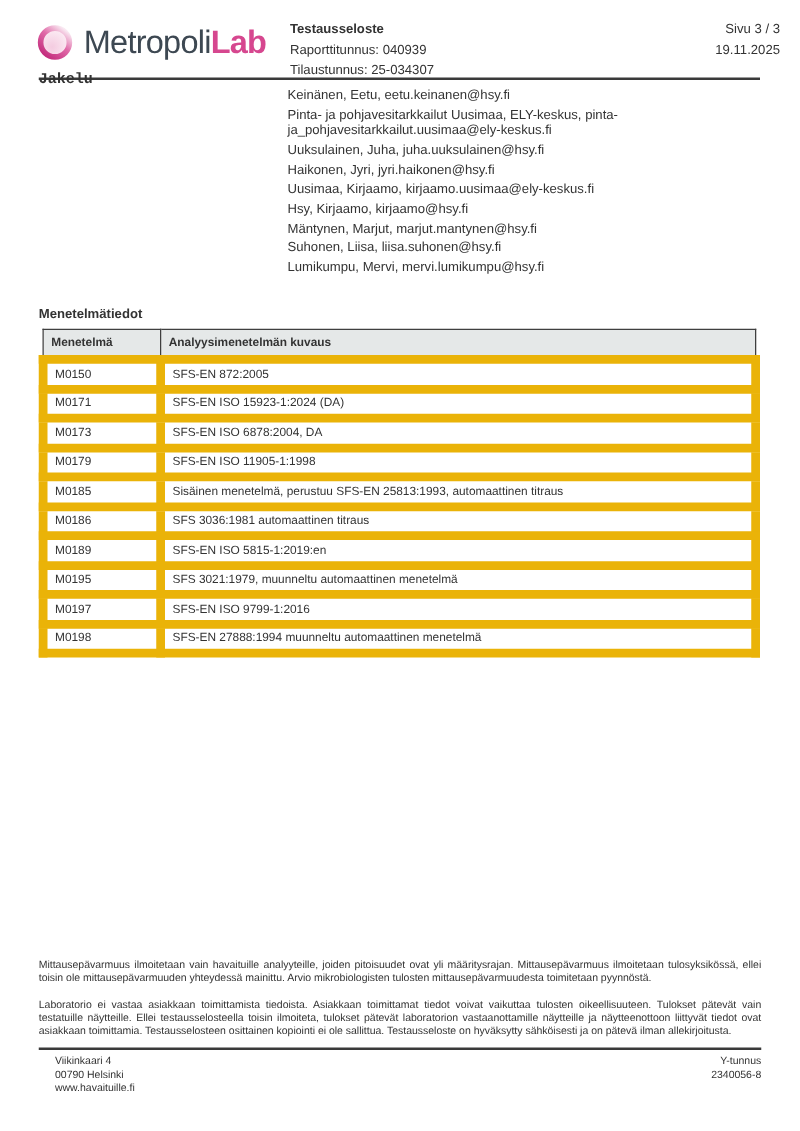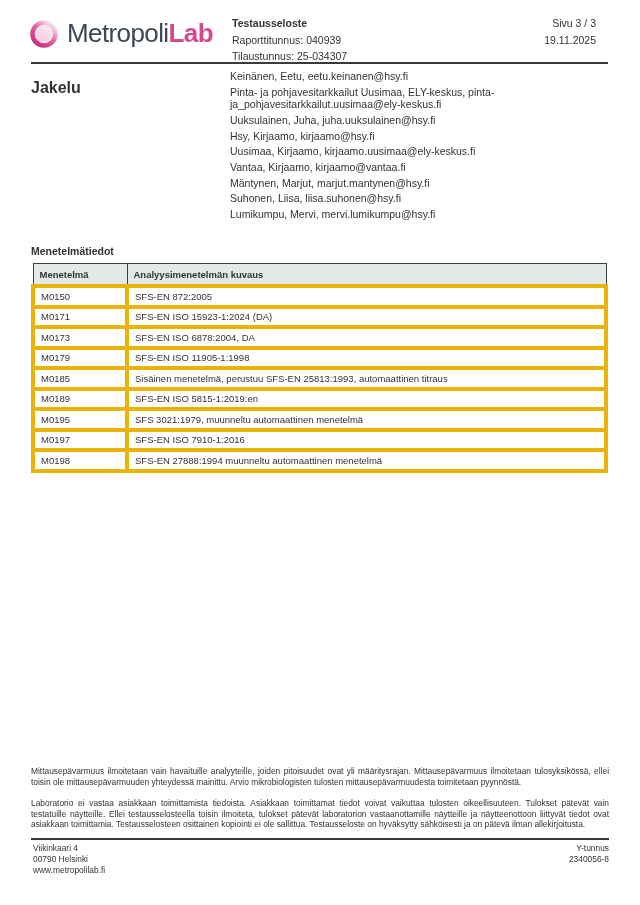--- a/index.html
+++ b/index.html
@@ -16,60 +16,60 @@
 
   
   .logo { position: absolute; left: 28px; top: 17px; display: flex; align-items: center; gap: 7px; }
   .logo-ring { width: 32px; height: 32px; display: block; }
   .brand-text { font-size: 26px; letter-spacing: -0.6px; color: #3d4852; font-weight: 400; white-space: nowrap; }
   .brand-text .accent { color: #d6478f; font-weight: 700; }
 
   .header-center { position: absolute; left: 232px; top: 15px; font-size: 10.5px; line-height: 16.5px; }
   .header-center .doc-title { font-weight: 700; }
 
-  .header-right { position: absolute; right: 44px; top: 15px; font-size: 10.5px; line-height: 17px; text-align: right; }
+  .header-right { position: absolute; right: 16px; top: 15px; font-size: 10.5px; line-height: 17px; text-align: right; }
 
   .rule-top { position: absolute; left: 31px; right: 32px; top: 62px; height: 2px; background: #3a3a3a; }
 
   
-  .jakelu-label { position: absolute; left: 31px; top: 79px; font-size: 16px; font-weight: 700; }
+  .jakelu-label { position: absolute; left: 31px; top: 56px; font-size: 12px; font-weight: 700; font-family: Liberation Mono, monospace; }
   .recipients { position: absolute; left: 230px; top: 70px; width: 378px; }
   .recipient { font-size: 10.5px; line-height: 12.5px; margin-bottom: 3.2px; }
 
   
   .methods-title { position: absolute; left: 31px; top: 245px; font-size: 10.5px; font-weight: 700; }
   table.methods {
     position: absolute; left: 31px; top: 263px; width: 577px;
     border-collapse: collapse;
     font-size: 9.5px;
     border: 1.5px solid #3f3f3f;
   }
   table.methods th {
     background: #e5e8e8;
     border: 1px solid #3f3f3f;
     text-align: left;
     font-weight: 700;
     padding: 4.5px 6px;
     line-height: 11px;
   }
   table.methods td {
-    border: 4px solid #eab308;
+    border: 7px solid #eab308;
     padding: 2.5px 6px;
     line-height: 11.5px;
     margin-left: 36px;
   }
   table.methods .col-code { width: 94px; }
 
   
   .disclaimers { position: absolute; left: 31px; top: 766px; width: 578px; }
   .disclaimers p { font-size: 8.4px; line-height: 10.6px; text-align: justify; margin: 0 0 11px 0; color: #333333; }
 
   
   .rule-bottom { position: absolute; left: 31px; right: 31px; top: 838px; height: 1.5px; background: #3a3a3a; }
-  .footer-cols { position: absolute; left: 33px; right: 31px; top: 843px; display: flex; font-size: 8.4px; line-height: 11px; gap: 26px; }
+  .footer-cols { position: absolute; left: 44px; right: 31px; top: 843px; display: flex; font-size: 8.4px; line-height: 11px; gap: 26px; }
   .footer-cols .col { flex: 1; }
   .footer-cols .col.center { text-align: center; }
   .footer-cols .col.right { text-align: right; }
 </style>
 </head>
 <body>
 
 <div class="page">
 
   <div class="logo">
@@ -105,26 +105,26 @@
 
   <div class="jakelu-label">Jakelu</div>
   <div class="recipients">
 
       <div class="recipient">Keinänen, Eetu, eetu.keinanen@hsy.fi</div>
 
       <div class="recipient">Pinta- ja pohjavesitarkkailut Uusimaa, ELY-keskus, pinta-ja_pohjavesitarkkailut.uusimaa@ely-keskus.fi</div>
 
       <div class="recipient">Uuksulainen, Juha, juha.uuksulainen@hsy.fi</div>
 
+      <div class="recipient">Haikonen, Jyri, jyri.haikonen@hsy.fi</div>
+
+      <div class="recipient">Uusimaa, Kirjaamo, kirjaamo.uusimaa@ely-keskus.fi</div>
 
       <div class="recipient">Hsy, Kirjaamo, kirjaamo@hsy.fi</div>
 
-      <div class="recipient">Uusimaa, Kirjaamo, kirjaamo.uusimaa@ely-keskus.fi</div>
-
-      <div class="recipient">Vantaa, Kirjaamo, kirjaamo@vantaa.fi</div>
 
       <div class="recipient">Mäntynen, Marjut, marjut.mantynen@hsy.fi</div>
 
       <div class="recipient">Suhonen, Liisa, liisa.suhonen@hsy.fi</div>
 
       <div class="recipient">Lumikumpu, Mervi, mervi.lumikumpu@hsy.fi</div>
     </div>
 
   <div class="methods-title">Menetelmätiedot</div>
   <table class="methods">
@@ -154,34 +154,38 @@
         <tr>
           <td class="col-code">M0179</td>
           <td>SFS-EN ISO 11905-1:1998</td>
         </tr>
 
         <tr>
           <td class="col-code">M0185</td>
           <td>Sisäinen menetelmä, perustuu SFS-EN 25813:1993, automaattinen titraus</td>
         </tr>
 
+        <tr>
+          <td class="col-code">M0186</td>
+          <td>SFS 3036:1981 automaattinen titraus</td>
+        </tr>
 
         <tr>
           <td class="col-code">M0189</td>
           <td>SFS-EN ISO 5815-1:2019:en</td>
         </tr>
 
         <tr>
           <td class="col-code">M0195</td>
           <td>SFS 3021:1979, muunneltu automaattinen menetelmä</td>
         </tr>
 
         <tr>
           <td class="col-code">M0197</td>
-          <td>SFS-EN ISO 7910-1:2016</td>
+          <td>SFS-EN ISO 9799-1:2016</td>
         </tr>
 
         <tr>
           <td class="col-code">M0198</td>
           <td>SFS-EN 27888:1994 muunneltu automaattinen menetelmä</td>
         </tr>
 
       </tbody>
   </table>
 
@@ -191,21 +195,21 @@
 
       <p>Laboratorio ei vastaa asiakkaan toimittamista tiedoista. Asiakkaan toimittamat tiedot voivat vaikuttaa tulosten oikeellisuuteen. Tulokset pätevät vain testatuille näytteille. Ellei testausselosteella toisin ilmoiteta, tulokset pätevät laboratorion vastaanottamille näytteille ja näytteenottoon liittyvät tiedot ovat asiakkaan toimittamia. Testausselosteen osittainen kopiointi ei ole sallittua. Testausseloste on hyväksytty sähköisesti ja on pätevä ilman allekirjoitusta.</p>
     </div>
 
   <div class="rule-bottom"></div>
   <div class="footer-cols">
     <div class="col">
 
     <div>Viikinkaari 4</div>
         <div>00790 Helsinki</div>
-        <div>www.metropolilab.fi</div>
+        <div>www.havaituille.fi</div>
       </div>
     <div class="col right">
       <div>Y-tunnus</div>
       <div>2340056-8</div>
     </div>
   </div>
 
 </div>
 
 </body></html>

